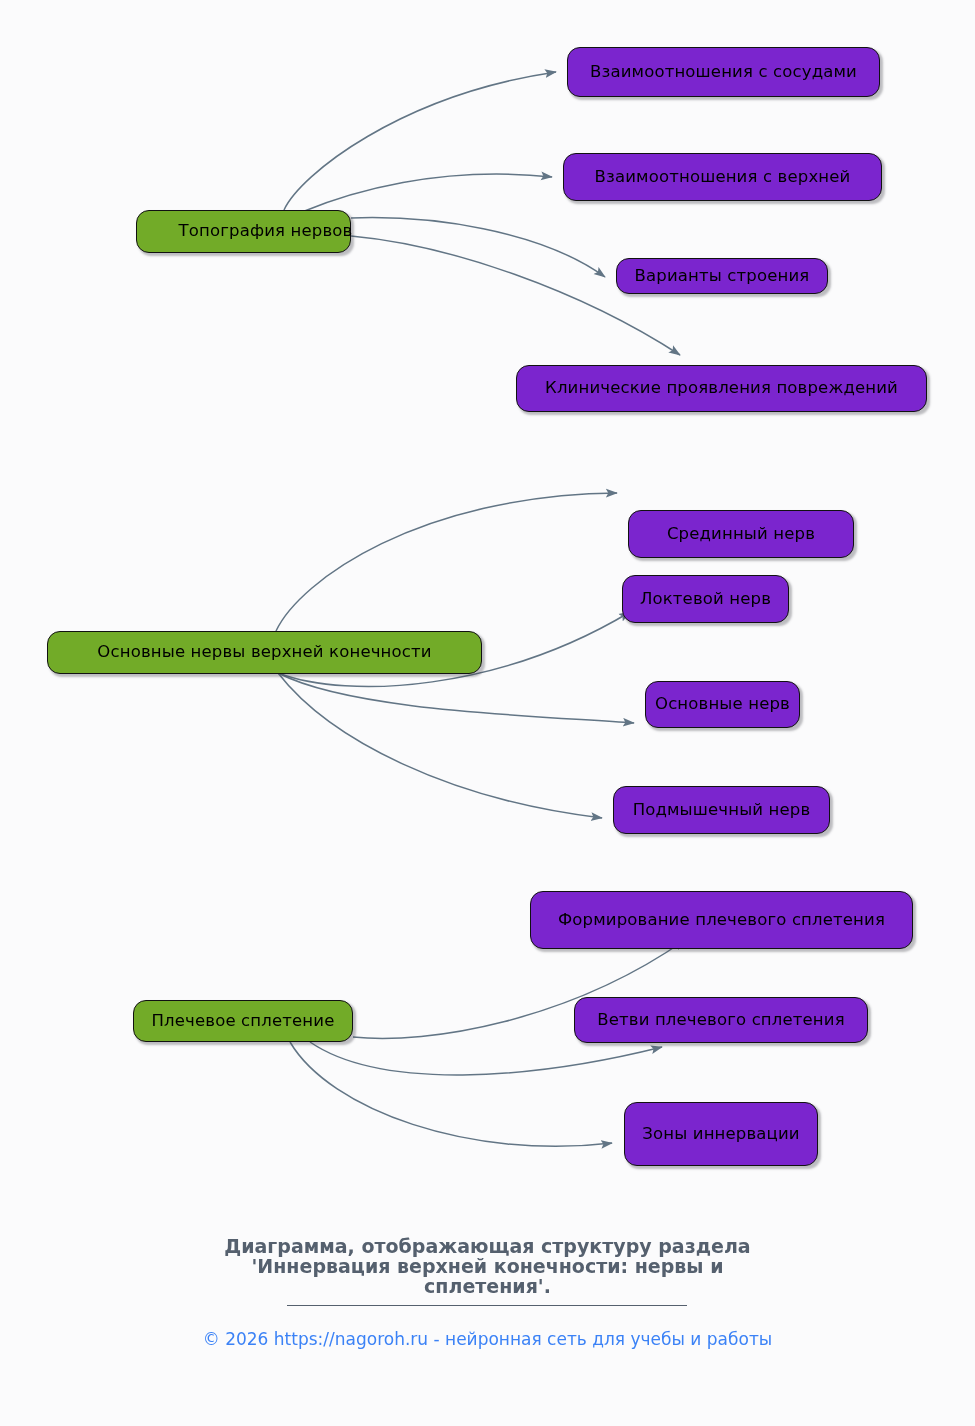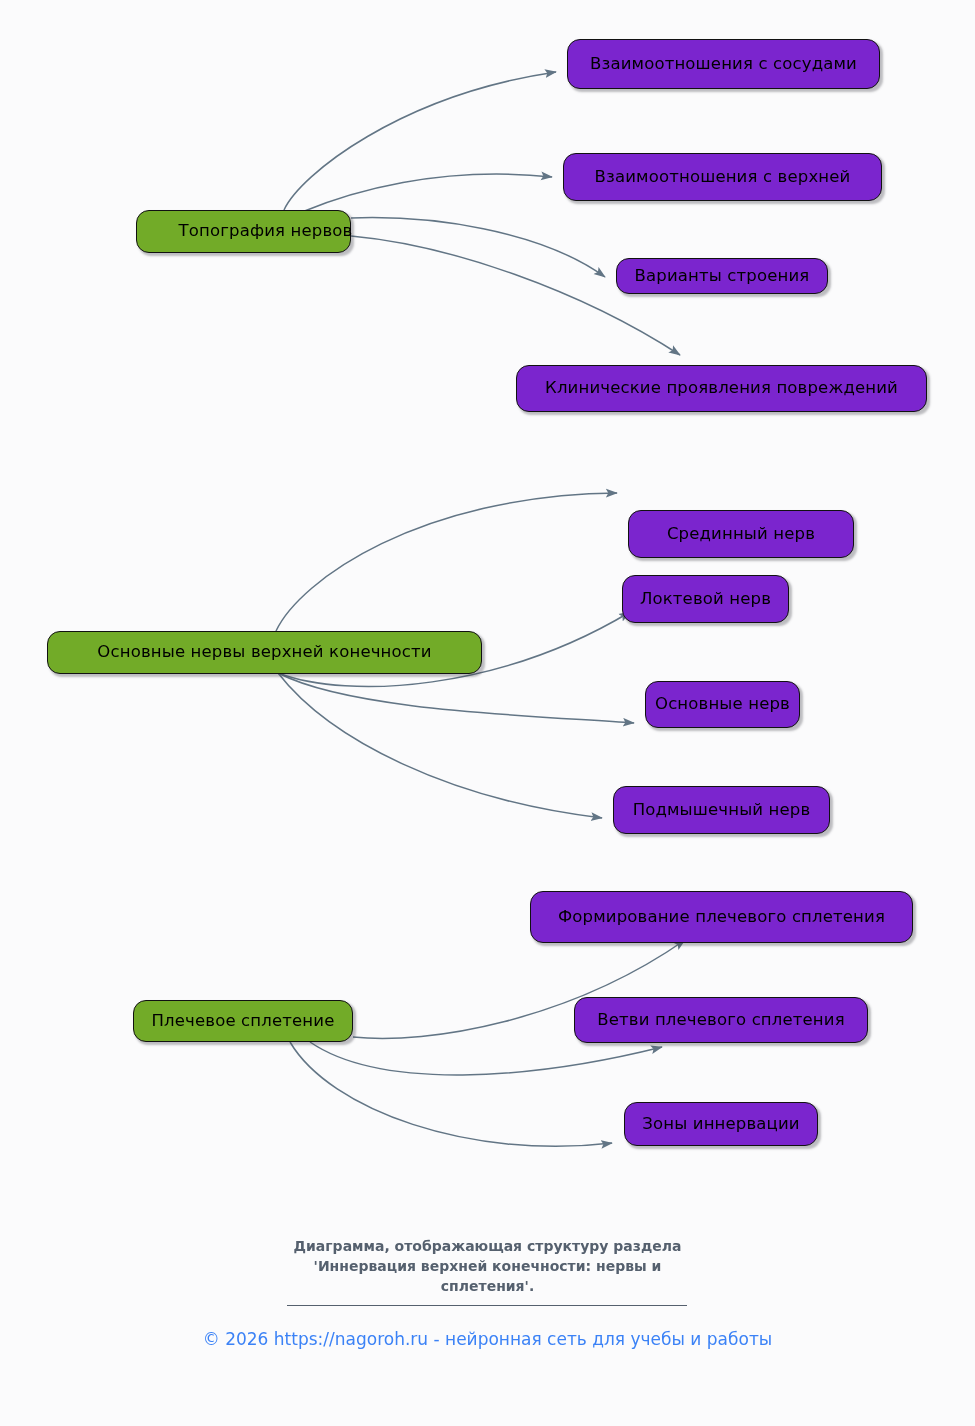--- a/index.html
+++ b/index.html
@@ -53,21 +53,21 @@
   .footer {
     position: absolute;
     left: 0;
     width: 975px;
     text-align: center;
   }
   .caption {
     top: 1236px;
     font-family: "DejaVu Sans", sans-serif;
     font-weight: bold;
-    font-size: 14px;
+    font-size: 19px;
     line-height: 20px;
     color: #55606e;
   }
   .divider {
     position: absolute;
     left: 287px;
     top: 1305px;
     width: 400px;
     border-top: 1.6px solid #55606e;
   }
@@ -102,35 +102,35 @@
       <path d="M278,673 C330,740 450,800 602,818"></path>
     </g>
     <g fill="none" stroke="#627585" stroke-width="1.5" marker-end="url(#ah)">
       <path d="M353,1037 C430,1045 570,1020 685,940"></path>
       <path d="M310,1042 C380,1090 530,1080 662,1047"></path>
       <path d="M290,1042 C330,1110 470,1160 612,1143"></path>
     </g>
   </svg>
 
   <div class="node root" style="left:136px;top:210px;width:215px;height:43px;padding-left:44px;">Топография нервов</div>
-  <div class="node leaf" style="left:567px;top:39px;width:313px;height:50px;">Взаимоотношения с сосудами</div>
+  <div class="node leaf" style="left:567px;top:47px;width:313px;height:50px;">Взаимоотношения с сосудами</div>
   <div class="node leaf" style="left:563px;top:153px;width:319px;height:48px;">Взаимоотношения с верхней</div>
   <div class="node leaf" style="left:616px;top:258px;width:212px;height:36px;">Варианты строения</div>
   <div class="node leaf" style="left:516px;top:365px;width:411px;height:47px;">Клинические проявления повреждений</div>
 
   <div class="node root" style="left:47px;top:631px;width:435px;height:43px;">Основные нервы верхней конечности</div>
   <div class="node leaf" style="left:628px;top:470px;width:226px;height:48px;margin-top:40px;">Срединный нерв</div>
   <div class="node leaf" style="left:622px;top:575px;width:167px;height:48px;">Локтевой нерв</div>
   <div class="node leaf" style="left:645px;top:681px;width:155px;height:47px;">Основные нерв</div>
   <div class="node leaf" style="left:613px;top:786px;width:217px;height:48px;">Подмышечный нерв</div>
 
   <div class="node root" style="left:133px;top:1000px;width:220px;height:42px;">Плечевое сплетение</div>
-  <div class="node leaf" style="left:530px;top:891px;width:383px;height:52px;">Формирование плечевого сплетения</div>
+  <div class="node leaf" style="left:530px;top:891px;width:383px;height:58px;">Формирование плечевого сплетения</div>
   <div class="node leaf" style="left:574px;top:997px;width:294px;height:46px;">Ветви плечевого сплетения</div>
-  <div class="node leaf" style="left:624px;top:1102px;width:194px;height:44px;">Зоны иннервации</div>
+  <div class="node leaf" style="left:624px;top:1102px;width:194px;height:64px;">Зоны иннервации</div>
 
   <div class="footer caption">
     <div>Диаграмма, отображающая структуру раздела</div>
     <div>'Иннервация верхней конечности: нервы и</div>
     <div>сплетения'.</div>
   </div>
   <div class="divider"></div>
   <div class="footer copyright">© 2026 https://nagoroh.ru - нейронная сеть для учебы и работы</div>
 
 </div>

